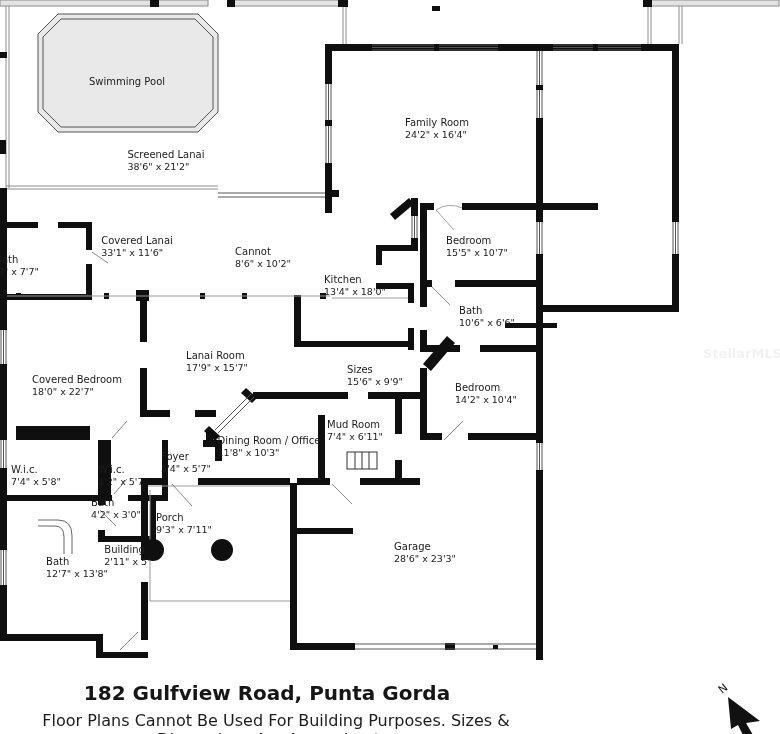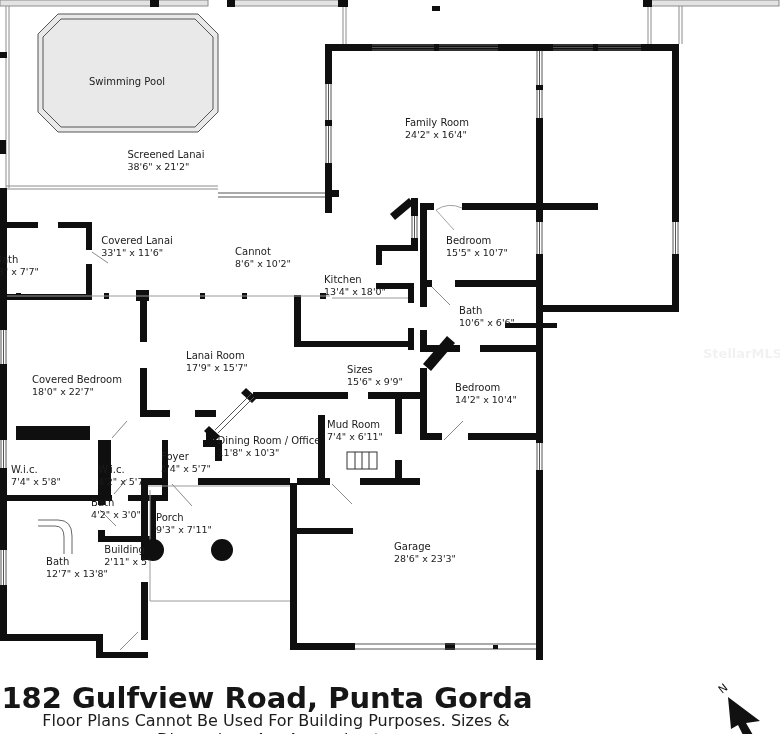--- a/index.html
+++ b/index.html
@@ -8,21 +8,21 @@
     overflow:hidden;font-family:"DejaVu Sans","Liberation Sans",sans-serif;
   }
   #plan-svg{position:absolute;left:0;top:0;}
   .room-label{
     position:absolute;transform:translate(-50%,-50%);text-align:left;
     font-size:10px;color:#1b1b1b;line-height:1.2;white-space:nowrap;z-index:5;
   }
   .room-label .dims{font-size:9.5px;}
   #address-title{
     position:absolute;left:0;top:681px;width:534px;text-align:center;
-    font-size:29px;font-weight:700;color:#161616;letter-spacing:0px;z-index:5;
+    font-size:20px;font-weight:700;color:#161616;letter-spacing:0px;z-index:5;
   }
   #disclaimer{
     position:absolute;left:0;top:711px;width:552px;text-align:center;
     font-size:16px;color:#1c1c1c;z-index:5;
   }
   #watermark{
     position:absolute;left:703px;top:346px;font-size:13px;font-weight:700;
     color:rgba(0,0,0,0.055);z-index:4;white-space:nowrap;
   }
 </style>

